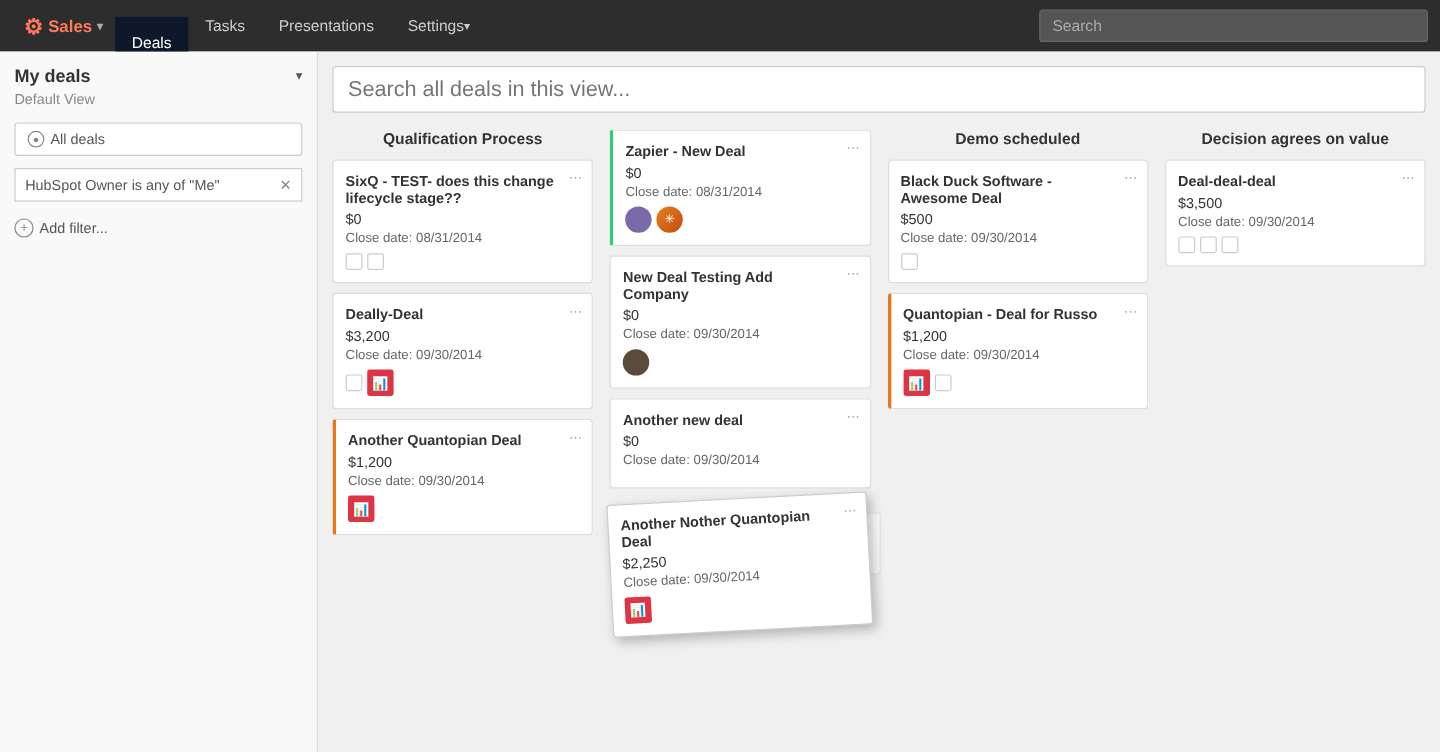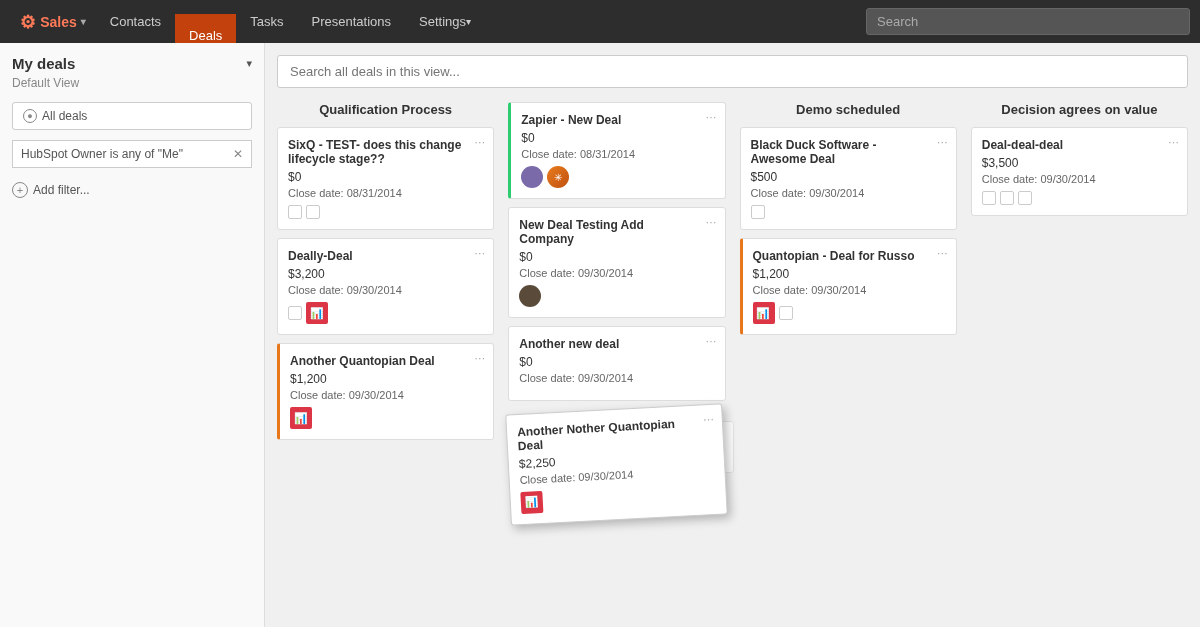--- a/index.html
+++ b/index.html
@@ -27,21 +27,21 @@
     .nav-item {
       color: #ccc;
       padding: 0 14px;
       height: 43px;
       display: flex;
       align-items: center;
       cursor: pointer;
       font-size: 13px;
       text-decoration: none;
     }
-    .nav-item.active { background: #c2410c; color: white; margin-top: 28px; }
+    .nav-item.active { background: #0f172a; color: white; margin-top: 28px; }
     .nav-item.has-arrow::after { content: ' ▾'; font-size: 10px; }
     .nav-search {
       margin-left: auto;
       background: #555;
       border: 1px solid #666;
       color: #ccc;
       padding: 5px 10px;
       border-radius: 3px;
       width: 324px;
       font-size: 13px;
@@ -141,21 +141,21 @@
       overflow-y: auto;
       padding: 12px;
       background: #f0f0f0;
     }
     .board-search-bar {
       background: white;
       border: 1px solid #ccc;
       border-radius: 3px;
       padding: 8px 12px;
       width: 100%;
-      font-size: 13px;
+      font-size: 18px;
       color: #999;
       margin-bottom: 14px;
       outline: none;
     }
     .board-columns {
       display: flex;
       gap: 14px;
       align-items: flex-start;
     }
     .board-column {
@@ -287,21 +287,20 @@
   </style>
 </head>
 <body>
 
 <nav class="top-nav">
   <div class="nav-logo">
     <span style="color:#ff7a59;font-size:18px;">⚙</span>
     <span>Sales</span>
     <span style="font-size:10px;color:#aaa;">▾</span>
   </div>
-  <a class="nav-item">Contacts</a>
   <a class="nav-item active">Deals</a>
   <a class="nav-item">Tasks</a>
   <a class="nav-item">Presentations</a>
   <a class="nav-item has-arrow">Settings</a>
   <input class="nav-search" type="text" placeholder="Search" style="">
 </nav>
 
 <div class="main-layout">
 
   <div class="sidebar">

